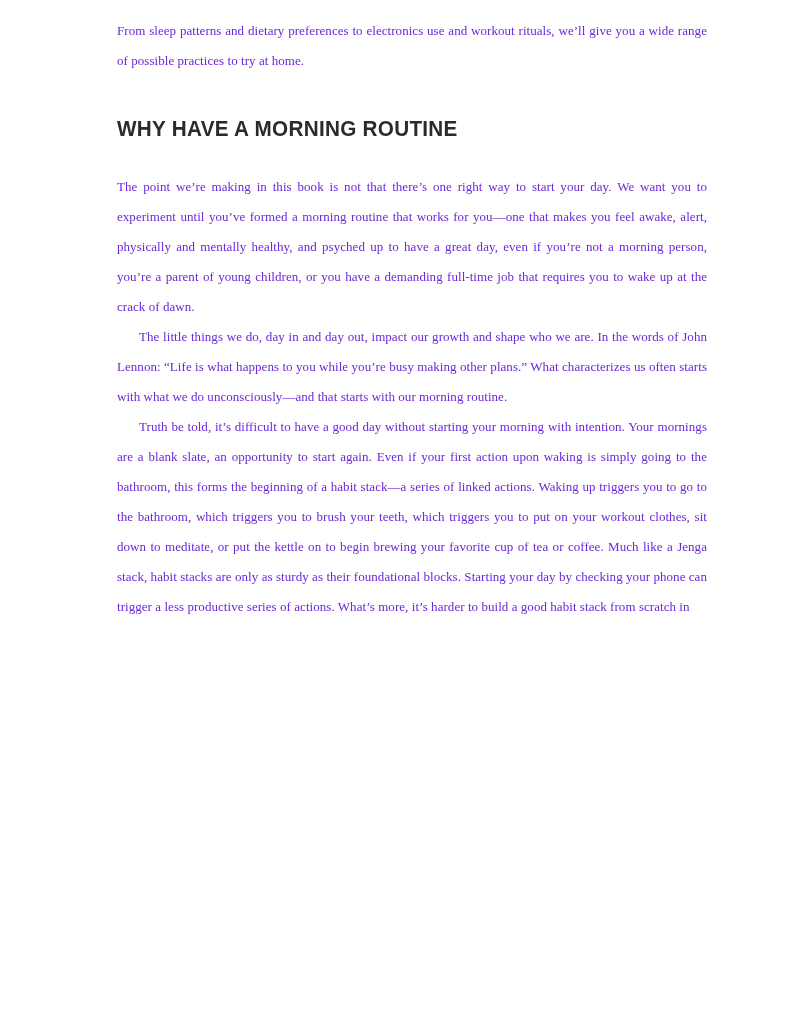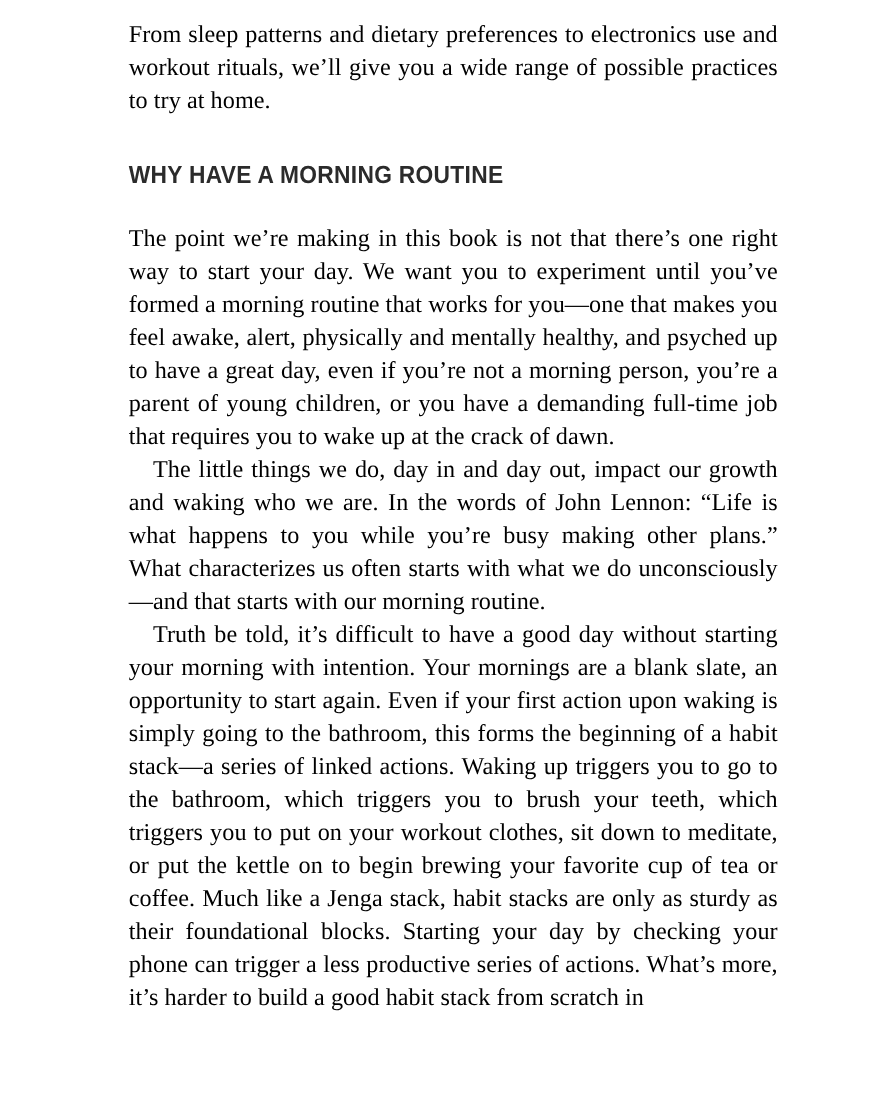--- a/index.html
+++ b/index.html
@@ -29,26 +29,26 @@
 
   .text-column {
     position: absolute;
     left: 117px;
     top: 16px;
     width: 590px;
   }
 
   p.body-par {
     margin: 0;
-    font-size: 22px;
+    font-size: 13px;
     line-height: 30px;
     text-align: justify;
     text-justify: inter-word;
     hyphens: manual;
-    color: #000000;
+    color: #6d28d9;
     letter-spacing: 0.05px;
   }
 
   p.body-par.indented {
     text-indent: 22px;
   }
 
   p.body-par.lead {
     text-indent: 0;
   }
@@ -117,20 +117,20 @@
     <p class="body-par lead">From sleep patterns and dietary preferences to electronics use and workout rituals, we’ll give you a wide range of possible practices to try at home.</p>
 
     <div class="gap-before-heading"></div>
 
     <h2 class="section-heading">WHY HAVE A MORNING ROUTINE</h2>
 
     <div class="gap-after-heading"></div>
 
     <p class="body-par lead">The point we’re making in this book is not that there’s one right way to start your day. We want you to experiment until you’ve formed a morning routine that works for you—one that makes you feel awake, alert, physically and mentally healthy, and psyched up to have a great day, even if you’re not a morning person, you’re a parent of young children, or you have a demanding full-time job that requires you to wake up at the crack of dawn.</p>
 
-    <p class="body-par indented">The little things we do, day in and day out, impact our growth and waking who we are. In the words of John Lennon: “Life is what happens to you while you’re busy making other plans.” What characterizes us often starts with what we do unconsciously—and that starts with our morning routine.</p>
+    <p class="body-par indented">The little things we do, day in and day out, impact our growth and shape who we are. In the words of John Lennon: “Life is what happens to you while you’re busy making other plans.” What characterizes us often starts with what we do unconsciously—and that starts with our morning routine.</p>
 
     <p class="body-par indented">Truth be told, it’s difficult to have a good day without starting your morning with intention. Your mornings are a blank slate, an opportunity to start again. Even if your first action upon waking is simply going to the bathroom, this forms the beginning of a habit stack—a series of linked actions. Waking up triggers you to go to the bathroom, which triggers you to brush your teeth, which triggers you to put on your workout clothes, sit down to meditate, or put the kettle on to begin brewing your favorite cup of tea or coffee. Much like a Jenga stack, habit stacks are only as sturdy as their foundational blocks. Starting your day by checking your phone can trigger a less productive series of actions. What’s more, it’s harder to build a good habit stack from scratch in</p>
 
   </div>
 
 
 </div>
 
 </body></html>

